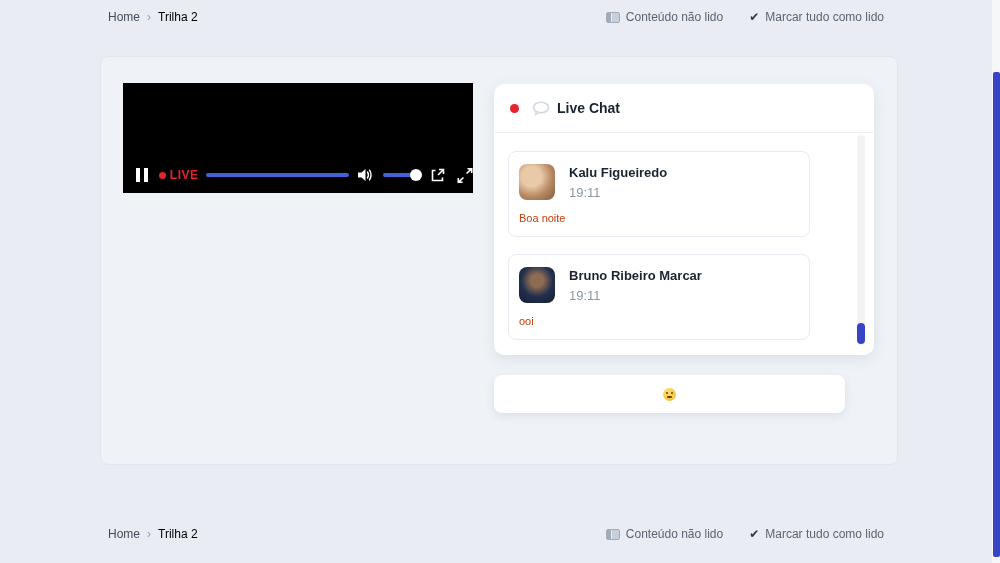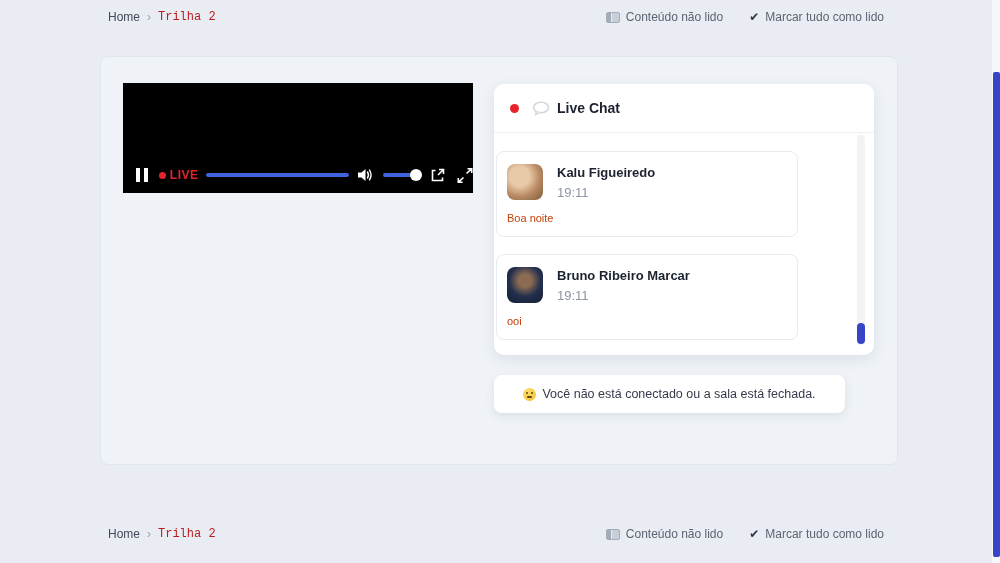--- a/index.html
+++ b/index.html
@@ -11,21 +11,21 @@
     overflow: hidden;
     color: #3c4454;
   }
   .abs { position: absolute; }
 
   
   .bar { left: 108px; width: 776px; height: 20px; display: flex; align-items: center; justify-content: space-between; }
   .crumbs { display: flex; align-items: flex-start; gap: 7px; font-size: 12px; }
   .crumb-home { color: #414b5a; cursor: pointer; }
   .crumb-sep { color: #9aa3b0; font-size: 12px; }
-  .crumb-cur { color: #b91c1c; font-family: Liberation Mono, monospace; }
+  .crumb-cur { color: #000000; }
   .bar-actions { display: flex; align-items: flex-start; gap: 26px; font-size: 12px; color: #5b6472; }
   .bar-action { display: flex; align-items: center; gap: 6px; cursor: pointer; }
   .cards-ico { width: 14px; height: 11px; border: 1.4px solid #96a0ae; border-radius: 2px; position: relative; background: linear-gradient(90deg, #96a0ae 4px, transparent 4px, transparent 5px, #c3cad4 5px); opacity: .85; }
   .check-ico { font-size: 12px; color: #2f3846; font-weight: bold; }
 
   
   .content-panel {
     left: 100px; top: 56px; width: 798px; height: 409px;
     background: rgba(247, 250, 252, 0.45);
     border: 1px solid #e1e6ee;
@@ -48,21 +48,21 @@
   
   .chat-card { left: 494px; top: 84px; width: 380px; height: 271px; background: #fff; border-radius: 10px; box-shadow: 0 4px 14px rgba(40,55,90,.10); }
   .chat-head { height: 49px; display: flex; align-items: center; padding: 0 16px; border-bottom: 1px solid #edeff3; }
   .status-dot { width: 9px; height: 9px; border-radius: 50%; background: #e8232a; }
   .bubble-ico { margin-left: 13px; display: flex; align-items: center; }
   .chat-title { margin-left: 7px; font-size: 14px; font-weight: bold; color: #1c2330; }
   .head-right { margin-left: auto; display: flex; align-items: center; gap: 8px; }
   .autoscroll-label { font-size: 11.5px; font-weight: bold; color: #232b3a; }
   .toggle { width: 30px; height: 17px; border-radius: 9px; background: #2d3db4; position: relative; cursor: pointer; }
   .toggle-knob { position: absolute; right: 0px; top: 0.5px; width: 16px; height: 16px; border-radius: 50%; background: #fff; box-shadow: -1px 0 2px rgba(0,0,0,.15); }
-  .chat-body { position: relative; height: 221px; padding: 18px 14px 0 2px; }
+  .chat-body { position: relative; height: 221px; padding: 18px 14px 0 14px; }
   .msg-card { width: 302px; height: 86px; border: 1px solid #e7eaf1; border-radius: 8px; position: relative; background: #fff; margin-bottom: 17px; }
   .avatar { position: absolute; left: 10px; top: 12px; width: 36px; height: 36px; border-radius: 8px; }
   .avatar-kalu { background: radial-gradient(circle at 35% 35%, #e8c9a8 0 30%, #b98a63 60%, #7d5a3d 100%); }
   .avatar-bruno { background: radial-gradient(circle at 50% 38%, #8d6b52 0 22%, #23304d 55%, #131c33 100%); }
   .msg-name { position: absolute; left: 60px; top: 13px; font-size: 13px; font-weight: bold; color: #1c2330; }
   .msg-time { position: absolute; left: 60px; top: 33px; font-size: 13px; color: #8d96a3; }
   .msg-text { position: absolute; left: 10px; bottom: 12px; font-size: 11px; color: #c2410c; }
   .chat-scroll-track { position: absolute; right: 9px; top: 51px; width: 8px; height: 210px; background: #f2f3f5; border-radius: 4px; }
   .chat-scroll-thumb { position: absolute; left: 0; bottom: 1px; width: 8px; height: 21px; border-radius: 4px; background: #3744c6; cursor: grab; }
 
@@ -158,21 +158,20 @@
       <span class="msg-text">ooi</span>
     </div>
   </div>
   <div class="chat-scroll-track">
     <div class="chat-scroll-thumb"></div>
   </div>
 </div>
 
 <div class="abs notice-card">
   <span class="emoji-face"></span>
-  <span class="notice-text">Você não está conectado ou a sala está fechada.</span>
 </div>
 
 <div class="abs bar" style="top:524px">
   <div class="crumbs">
     <span class="crumb-home">Home</span>
     <span class="crumb-sep">›</span>
     <span class="crumb-cur">Trilha 2</span>
   </div>
   <div class="bar-actions">
     <span class="bar-action">

